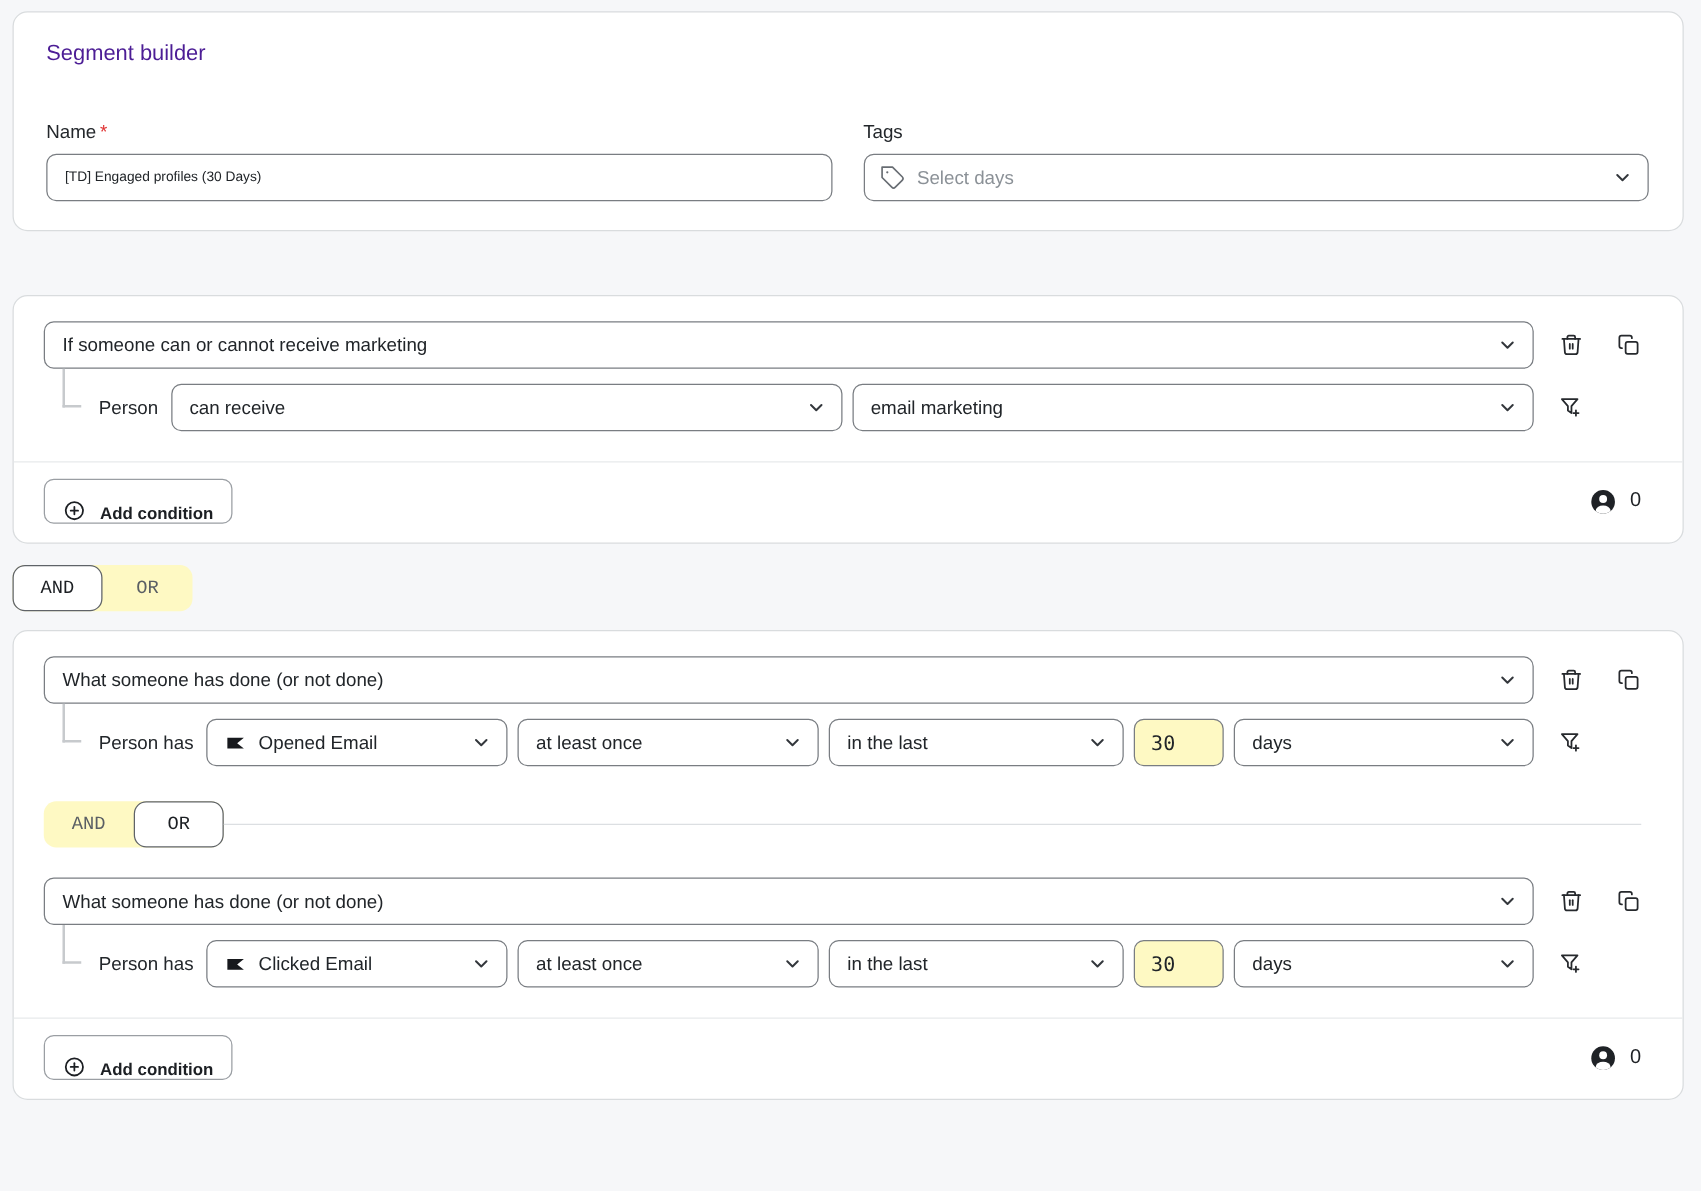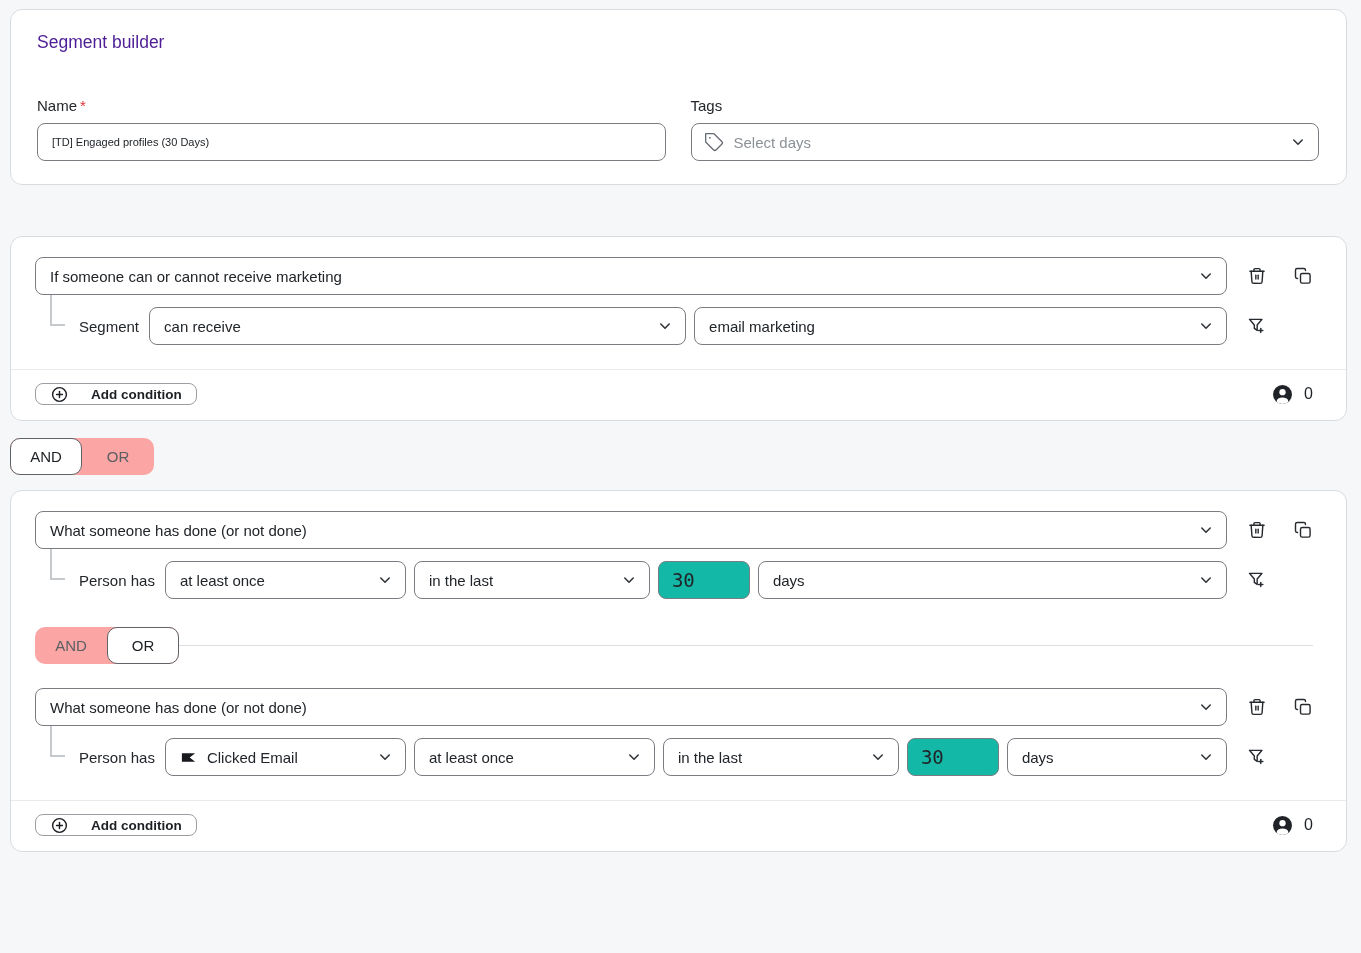--- a/index.html
+++ b/index.html
@@ -57,39 +57,39 @@
     position: absolute; left: 15px; top: -12px;
     width: 15px; height: calc(50% + 12px);
     border-left: 2px solid #c7cacd; border-bottom: 2px solid #c7cacd;
   }
   .row-label { margin-right: 10px; color: #23272b; flex: none; }
   .tree-row .sel + .sel, .tree-row .sel + .num, .tree-row .num + .sel { margin-left: 8px; }
   .w537 { width: 537px; flex: none; }
   .w241 { width: 241px; flex: none; }
   .w236 { width: 236px; flex: none; }
   .num {
-    width: 92px; height: 38px; flex: none;
+    width: 72px; height: 38px; flex: none;
     border: 1px solid #797d82; border-radius: 8px;
-    padding: 0 13px; font-size: 19px; color: #212529;
+    padding: 0 13px; font-size: 16px; color: #212529;
     font-family: "DejaVu Sans Mono", monospace;
-    outline: none; background: #14b8a6;
+    outline: none; background: #fef9c3;
   }
   .divider { border-top: 1px solid #e8eaec; margin-top: 22px; }
   .card-footer { display: flex; align-items: center; justify-content: space-between; padding: 13px 33px 15px 24px; }
   .add-btn {
-    display: flex; align-items: center; gap: 22px;
-    height: 22px; padding: 0 14px;
+    display: flex; align-items: flex-end; gap: 11px;
+    height: 36px; padding: 0 14px;
     border: 1px solid #9a9ea3; border-radius: 8px;
     background: #fff; cursor: pointer;
     font-family: "Liberation Sans", sans-serif;
     font-size: 13.5px; font-weight: 700; color: #1c1f23;
   }
   .count { display: flex; align-items: center; gap: 11px; font-size: 16px; color: #1f2226; }
   
-  .toggle { display: inline-flex; background: #fca5a5; border-radius: 10px; }
+  .toggle { display: inline-flex; background: #fef9c3; border-radius: 10px; font-family: Liberation Mono, monospace; }
   .toggle .opt {
     min-width: 72px; height: 37px; padding: 0 18px;
     display: flex; align-items: center; justify-content: center;
     font-size: 15px; color: #5a5f64; cursor: pointer; border-radius: 10px;
     border: 1px solid transparent;
   }
   .toggle .opt.selected { background: #fff; border: 1px solid #5f6368; color: #1c1f23; }
   .outer-toggle { margin: 17px 0 15px 0; }
   .inner-toggle-row { display: flex; align-items: center; margin: 28px 0 24px 0; }
   .inner-toggle-row .line { flex: 1; height: 1px; background: #dcdfe2; }
@@ -157,21 +157,21 @@
               <svg width="20" height="20" viewBox="0 0 24 24" fill="none" stroke="#26292d" stroke-width="1.7" stroke-linecap="round" stroke-linejoin="round">
                 <rect x="9" y="9" width="11.5" height="11.5" rx="2"></rect>
                 <path d="M5.5 15H5a2 2 0 0 1-2-2V5a2 2 0 0 1 2-2h8a2 2 0 0 1 2 2v.5"></path>
               </svg>
             </span>
         </button>
       </div>
     </div>
     <div class="tree-row">
       <div class="connector"></div>
-      <span class="row-label">Segment</span>
+      <span class="row-label">Person</span>
       <div class="sel w537">
         <span>can receive</span>
         <span>
             <svg width="16" height="16" viewBox="0 0 16 16">
               <path d="M3.8 6l4.2 4.2L12.2 6" fill="none" stroke="#33373c" stroke-width="1.6" stroke-linecap="round" stroke-linejoin="round"></path>
             </svg>
           </span>
       </div>
       <div class="sel grow">
         <span>email marketing</span>
@@ -264,20 +264,35 @@
                 <path d="M5.5 15H5a2 2 0 0 1-2-2V5a2 2 0 0 1 2-2h8a2 2 0 0 1 2 2v.5"></path>
               </svg>
             </span>
         </button>
       </div>
     </div>
     <div class="tree-row">
       <div class="connector"></div>
       <span class="row-label">Person has</span>
       <div class="sel w241">
+        <span class="lbl-group">
+          <span>
+              <svg width="17" height="17" viewBox="0 0 18 18">
+                <polygon points="2,4.4 16,4.4 10.3,9 16,13.6 2,13.6" fill="#17191d"></polygon>
+              </svg>
+            </span>
+          <span>Opened Email</span>
+        </span>
+        <span>
+            <svg width="16" height="16" viewBox="0 0 16 16">
+              <path d="M3.8 6l4.2 4.2L12.2 6" fill="none" stroke="#33373c" stroke-width="1.6" stroke-linecap="round" stroke-linejoin="round"></path>
+            </svg>
+          </span>
+      </div>
+      <div class="sel w241">
         <span>at least once</span>
         <span>
             <svg width="16" height="16" viewBox="0 0 16 16">
               <path d="M3.8 6l4.2 4.2L12.2 6" fill="none" stroke="#33373c" stroke-width="1.6" stroke-linecap="round" stroke-linejoin="round"></path>
             </svg>
           </span>
       </div>
       <div class="sel w236">
         <span>in the last</span>
         <span>

